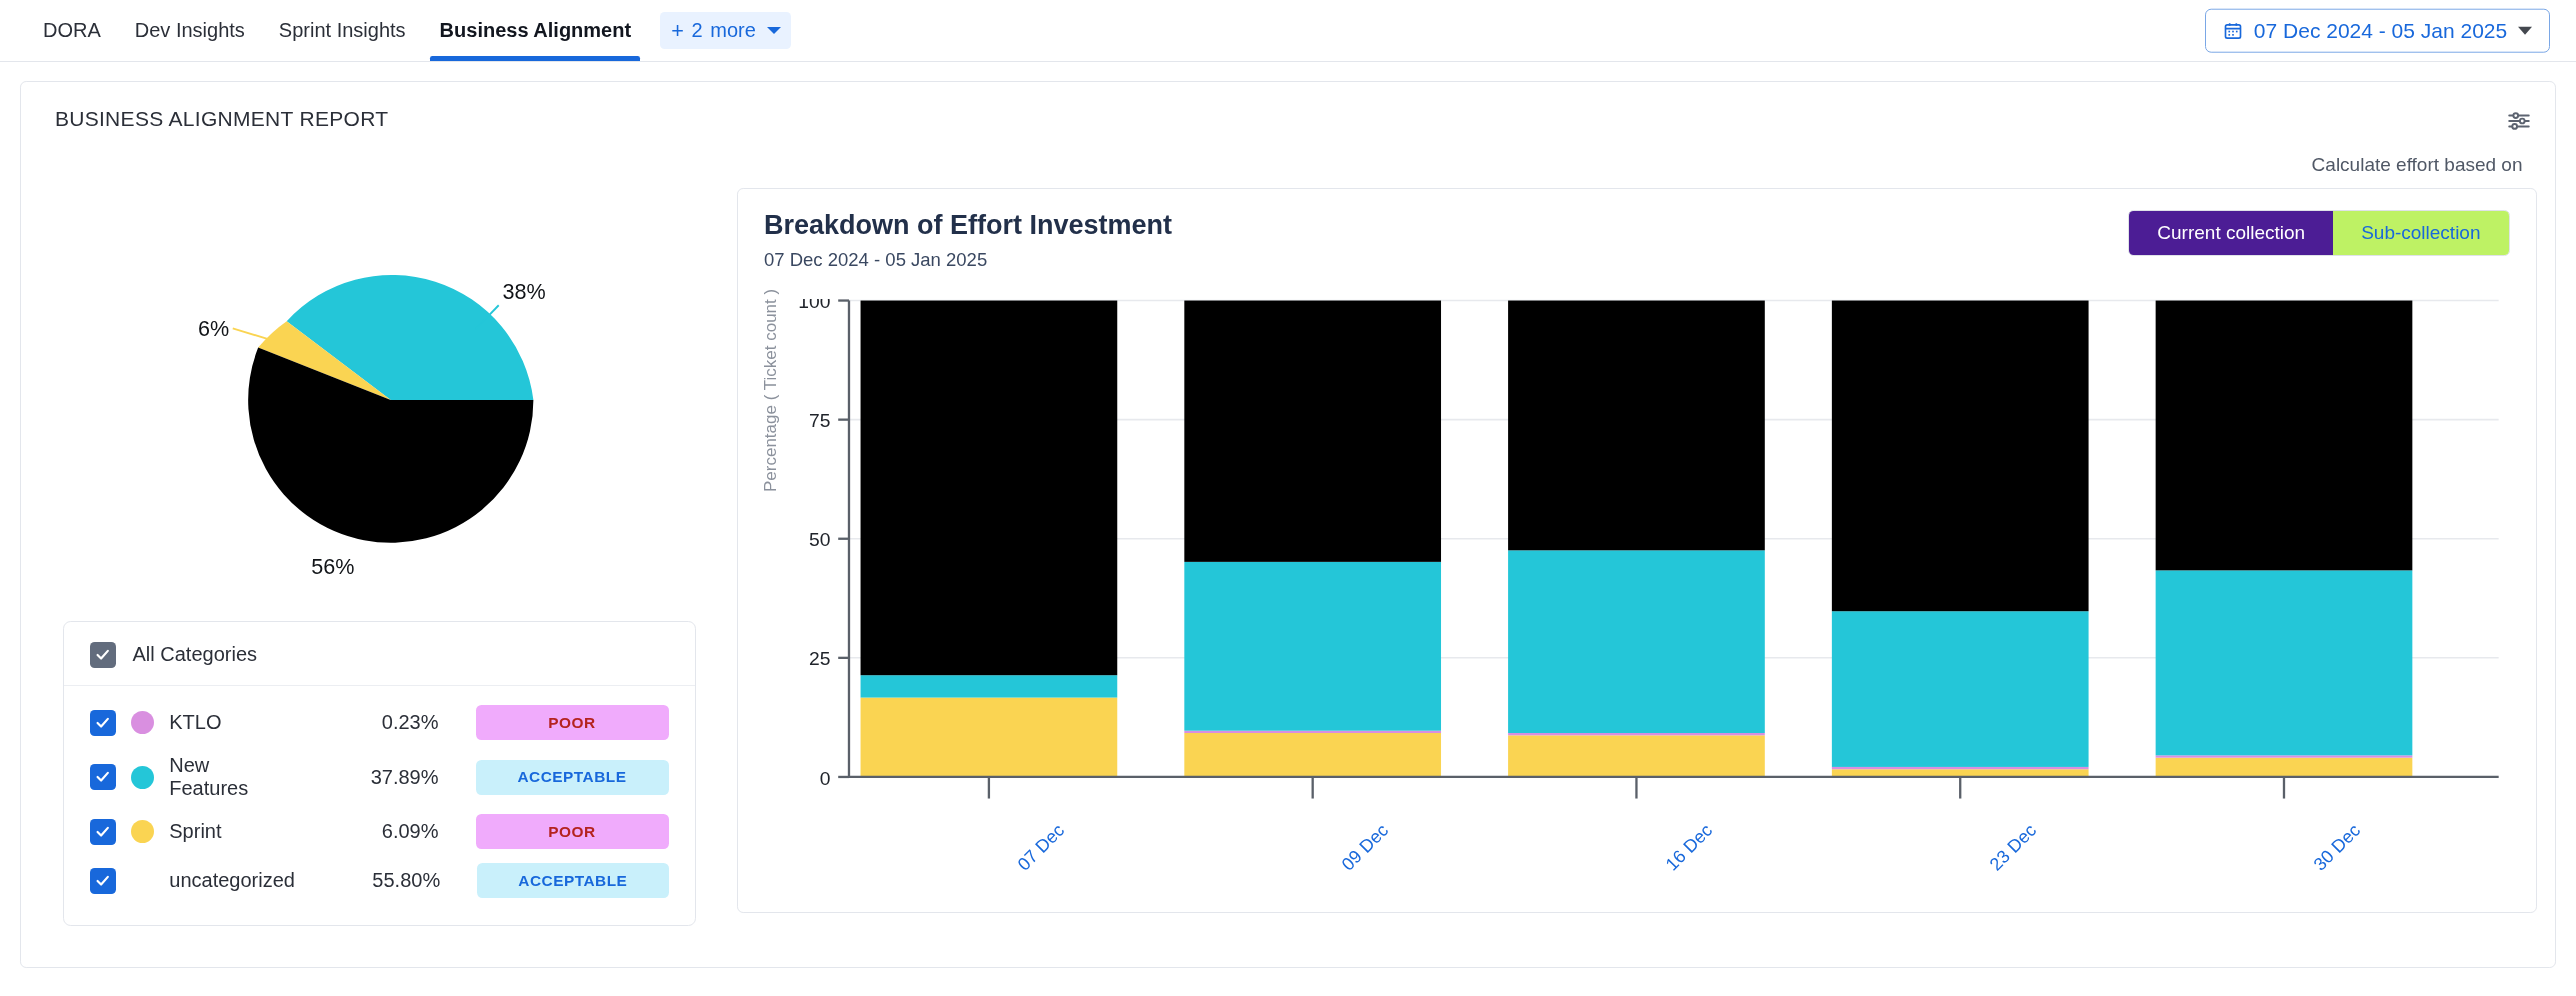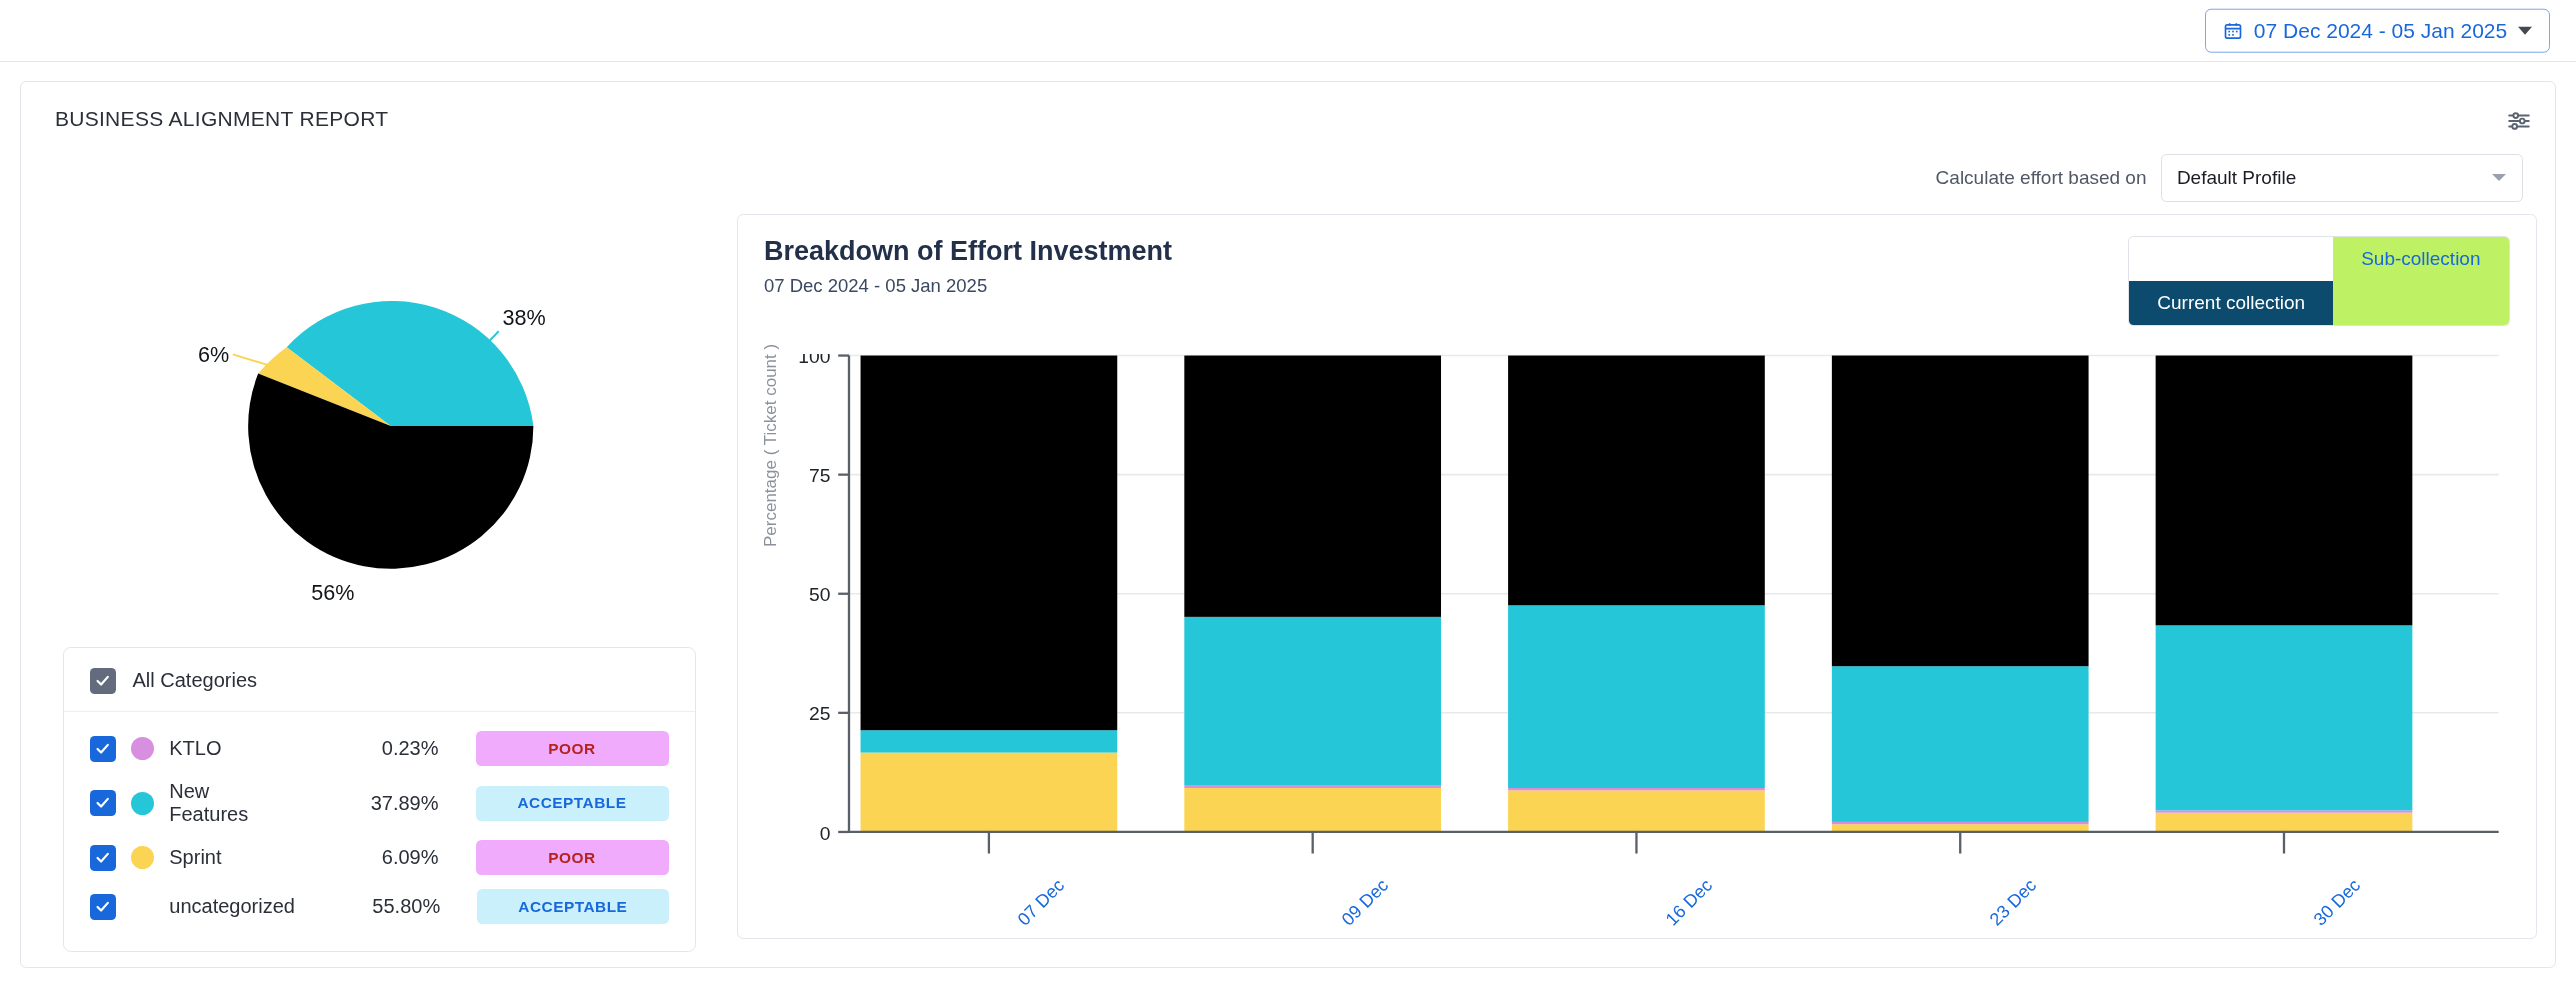--- a/index.html
+++ b/index.html
@@ -162,21 +162,21 @@
     padding: 21.6px 26px 0 26px;
   }
   .chart-head { display: flex; justify-content: space-between; align-items: flex-start; }
   .chart-title { font-size: 27px; font-weight: bold; color: #22304a; }
   .chart-sub { font-size: 18.5px; color: #3a4861; margin-top: 7.7px; }
   .seg-group { display: flex; border-radius: 5.4px; overflow: hidden; border: 0.8px solid #dfe2e8; }
   .seg {
     font-size: 19px; padding: 10.8px 28px; cursor: pointer;
     background: #bef264; color: #1868db; white-space: nowrap;
   }
-  .seg.active { background: #0c4a6e; color: #ffffff; margin-top: 44px; }
+  .seg.active { background: #4c1d95; color: #ffffff; }
 
   .plot { position: relative; margin-top: 28px; height: 609px; }
   .ylabel {
     position: absolute; left: -3.1px; top: 193px;
     transform: rotate(-90deg); transform-origin: left top;
     font-size: 17px; color: #8b919c; white-space: nowrap;
   }
   .plot-svg { position: absolute; left: 0; top: 0; }
   .xtick-label {
     position: absolute;
@@ -184,20 +184,40 @@
     transform: rotate(-45deg);
     transform-origin: right top;
     white-space: nowrap;
     cursor: pointer;
   }
 </style>
 </head>
 <body>
 
 <div class="topbar">
+  <div class="tabs">
+    <div class="tab">
+      <span>DORA</span>
+    </div>
+    <div class="tab">
+      <span>Dev Insights</span>
+    </div>
+    <div class="tab">
+      <span>Sprint Insights</span>
+    </div>
+    <div class="tab active">
+      <span>Business Alignment</span>
+    </div>
+    <div class="more-tab">
+      <span class="more-plus">+</span>
+      <span class="more-count">2</span>
+      <span class="more-label">more</span>
+      <span class="chev"></span>
+    </div>
+  </div>
 
   <div class="daterange">
     <span class="cal-icon">
       <svg width="20" height="20" viewBox="0 0 24 24" fill="none" stroke="#1868db" stroke-width="2">
         <rect x="3" y="5" width="18" height="16" rx="2"></rect>
         <line x1="3" y1="9.5" x2="21" y2="9.5"></line>
         <line x1="8" y1="3" x2="8" y2="6"></line>
         <line x1="16" y1="3" x2="16" y2="6"></line>
         <rect x="6.5" y="12" width="2" height="2" fill="#1868db" stroke="none"></rect>
         <rect x="11" y="12" width="2" height="2" fill="#1868db" stroke="none"></rect>
@@ -222,24 +242,20 @@
         <line x1="3" y1="12" x2="21" y2="12"></line>
         <line x1="3" y1="17" x2="21" y2="17"></line>
         <circle cx="9" cy="7" r="2.2" fill="#fff"></circle>
         <circle cx="15" cy="12" r="2.2" fill="#fff"></circle>
         <circle cx="8" cy="17" r="2.2" fill="#fff"></circle>
       </svg>
     </span>
 
     <div class="effort-row">
       <span class="effort-label">Calculate effort based on</span>
-      <div class="effort-select">
-        <span>Default Profile</span>
-        <span class="chev-grey"></span>
-      </div>
     </div>
 
     <div class="body">
 
       <div class="left-col">
         <div class="pie-wrap">
           <svg class="pie-svg" width="663" height="401" viewBox="0 0 860 520">
 
             <path d="M 455 275 L 640 275 A 185 185 0 0 0 320.0 172.7 Z" fill="#24c6d8"></path>
 

